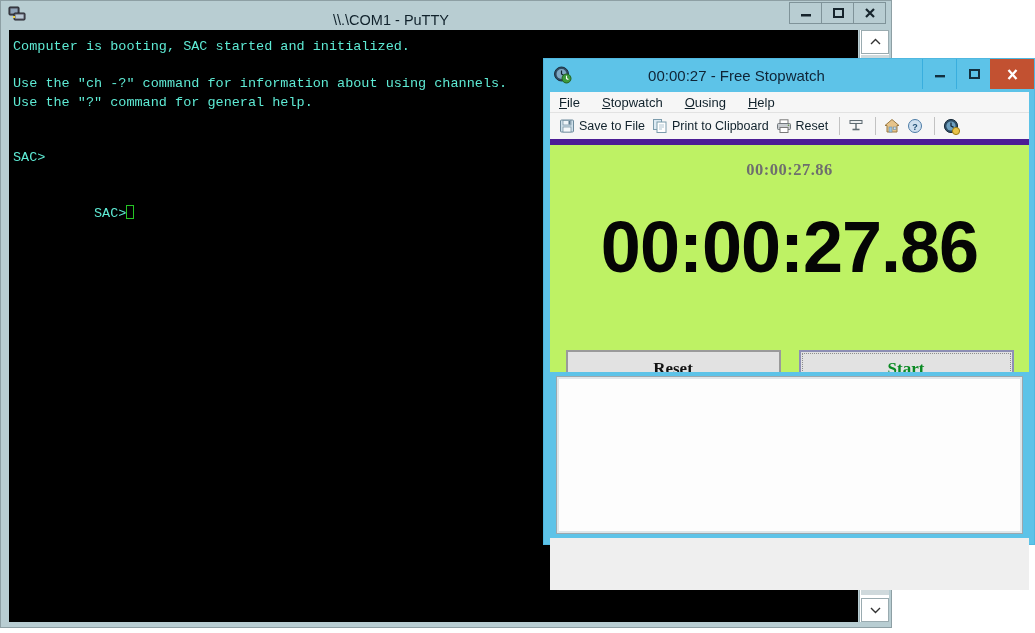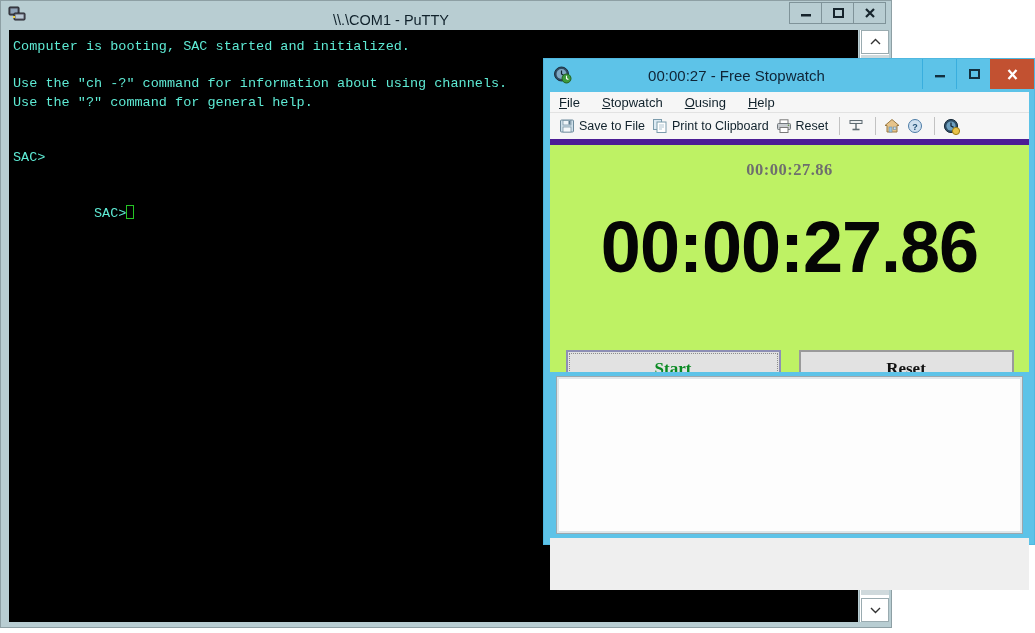--- a/index.html
+++ b/index.html
@@ -503,22 +503,22 @@
               <circle cx="13" cy="13" r="3.6" fill="#e8c24a" stroke="#9c7c14"></circle>
             </svg>
           </span>
         </div>
       </div>
 
       <div class="sw-main">
         <div class="sw-small-time">00:00:27.86</div>
         <div class="sw-big-time">00:00:27.86</div>
         <div class="sw-buttons">
+          <div class="sw-button reset">Reset</div>
           <div class="sw-button start">Start</div>
-          <div class="sw-button reset">Reset</div>
         </div>
       </div>
     </div>
 
     <div class="sw-laps-wrap">
       <div class="sw-laps"></div>
     </div>
   </div>
 
 </div>

